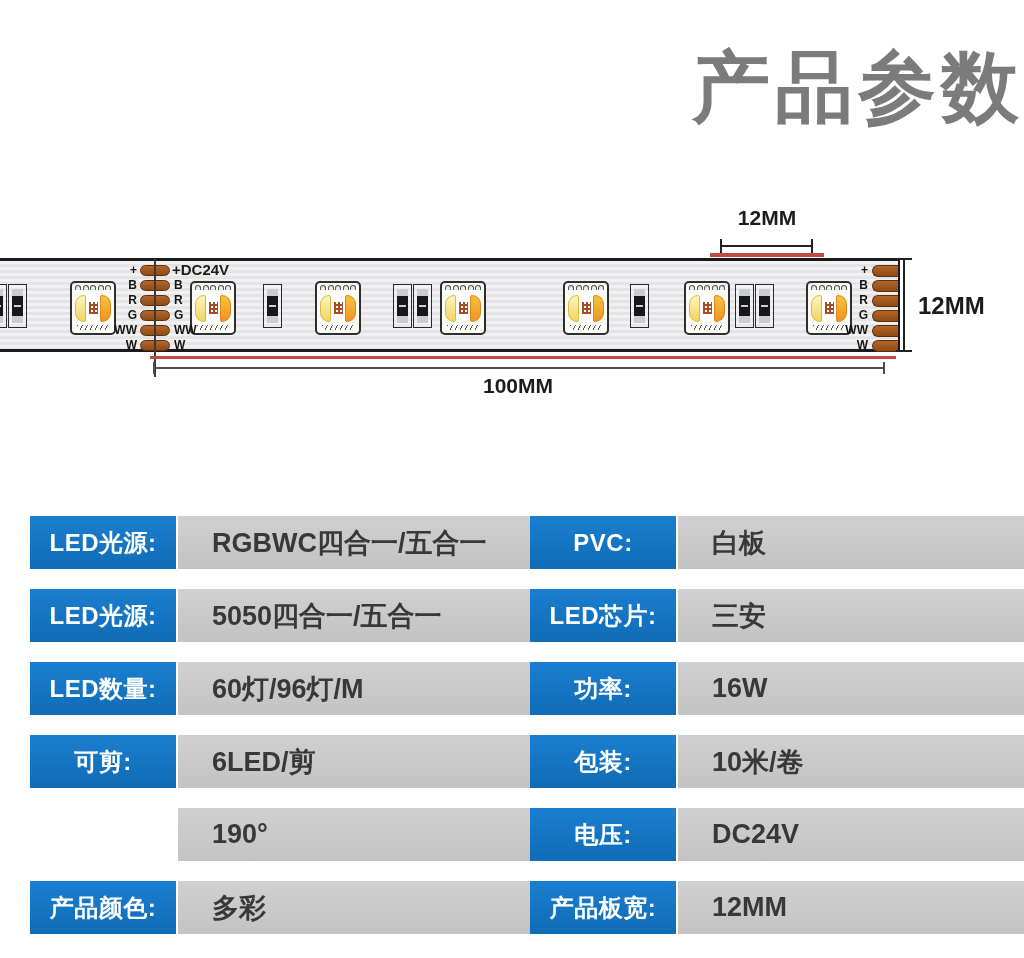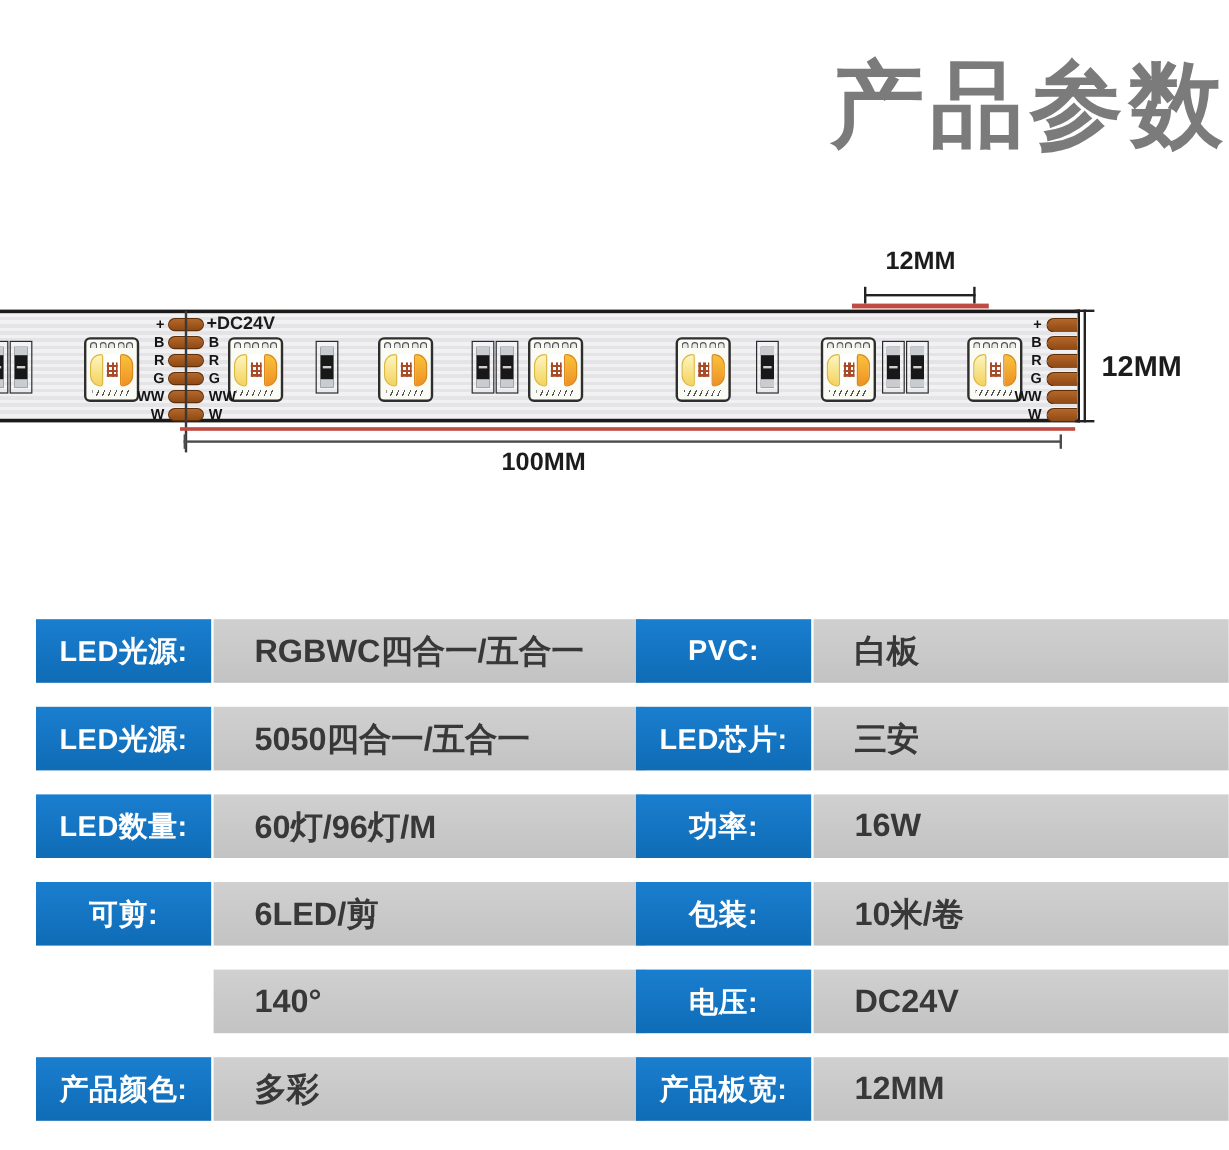--- a/index.html
+++ b/index.html
@@ -55,21 +55,21 @@
   .padlbl.left{left:110px;width:27px;text-align:right;}
   .padlbl.right{left:174px;width:30px;text-align:left;}
   .padlbl.end{left:840px;width:28px;text-align:right;}
   .power-label{position:absolute;left:172px;top:0px;font-size:15px;font-weight:800;color:#1b1b1b;}
   .cutline{position:absolute;left:154px;top:-2px;width:2px;height:118px;background:#3a3a3a;}
 
   
   .dim-text{position:absolute;font-weight:800;color:#1c1c1c;}
   .dim-top-text{left:712px;top:206px;width:110px;text-align:center;font-size:21px;}
   .dim-right-text{left:918px;top:292px;font-size:24px;}
-  .dim-bottom-text{left:418px;top:374px;width:200px;text-align:left;font-size:21px;}
+  .dim-bottom-text{left:418px;top:374px;width:200px;text-align:center;font-size:21px;}
   .redbar{position:absolute;background:#bf4b43;}
   .redbar-top{left:710px;top:253px;width:114px;height:4px;}
   .redbar-bottom{left:150px;top:356px;width:746px;height:3px;}
   .dimline{position:absolute;background:#222;}
   .dimline-top{left:720px;top:245px;width:93px;height:2px;}
   .dimline-top::before,.dimline-top::after{content:"";position:absolute;width:2px;height:14px;top:-6px;background:#222;}
   .dimline-top::before{left:0;} .dimline-top::after{right:0;}
   .dimline-right{left:903px;top:258px;width:2px;height:94px;}
   .dimline-right::before,.dimline-right::after{content:"";position:absolute;width:16px;height:2px;left:-7px;background:#222;}
   .dimline-right::before{top:0;} .dimline-right::after{bottom:0;}
@@ -315,21 +315,21 @@
   <div class="dim-text dim-bottom-text">100MM</div>
 
   <div class="spec-label" style="left:30px;top:516px">LED光源:</div>
   <div class="spec-value" style="left:178px;top:516px">RGBWC四合一/五合一</div>
   <div class="spec-label" style="left:30px;top:589px">LED光源:</div>
   <div class="spec-value" style="left:178px;top:589px">5050四合一/五合一</div>
   <div class="spec-label" style="left:30px;top:662px">LED数量:</div>
   <div class="spec-value" style="left:178px;top:662px">60灯/96灯/M</div>
   <div class="spec-label" style="left:30px;top:735px">可剪:</div>
   <div class="spec-value" style="left:178px;top:735px">6LED/剪</div>
-  <div class="spec-value" style="left:178px;top:808px">140°</div>
+  <div class="spec-value" style="left:178px;top:808px">190°</div>
   <div class="spec-label" style="left:30px;top:881px">产品颜色:</div>
   <div class="spec-value" style="left:178px;top:881px">多彩</div>
 
   <div class="spec-label" style="left:530px;top:516px">PVC:</div>
   <div class="spec-value" style="left:678px;top:516px">白板</div>
   <div class="spec-label" style="left:530px;top:589px">LED芯片:</div>
   <div class="spec-value" style="left:678px;top:589px">三安</div>
   <div class="spec-label" style="left:530px;top:662px">功率:</div>
   <div class="spec-value" style="left:678px;top:662px">16W</div>
   <div class="spec-label" style="left:530px;top:735px">包装:</div>

